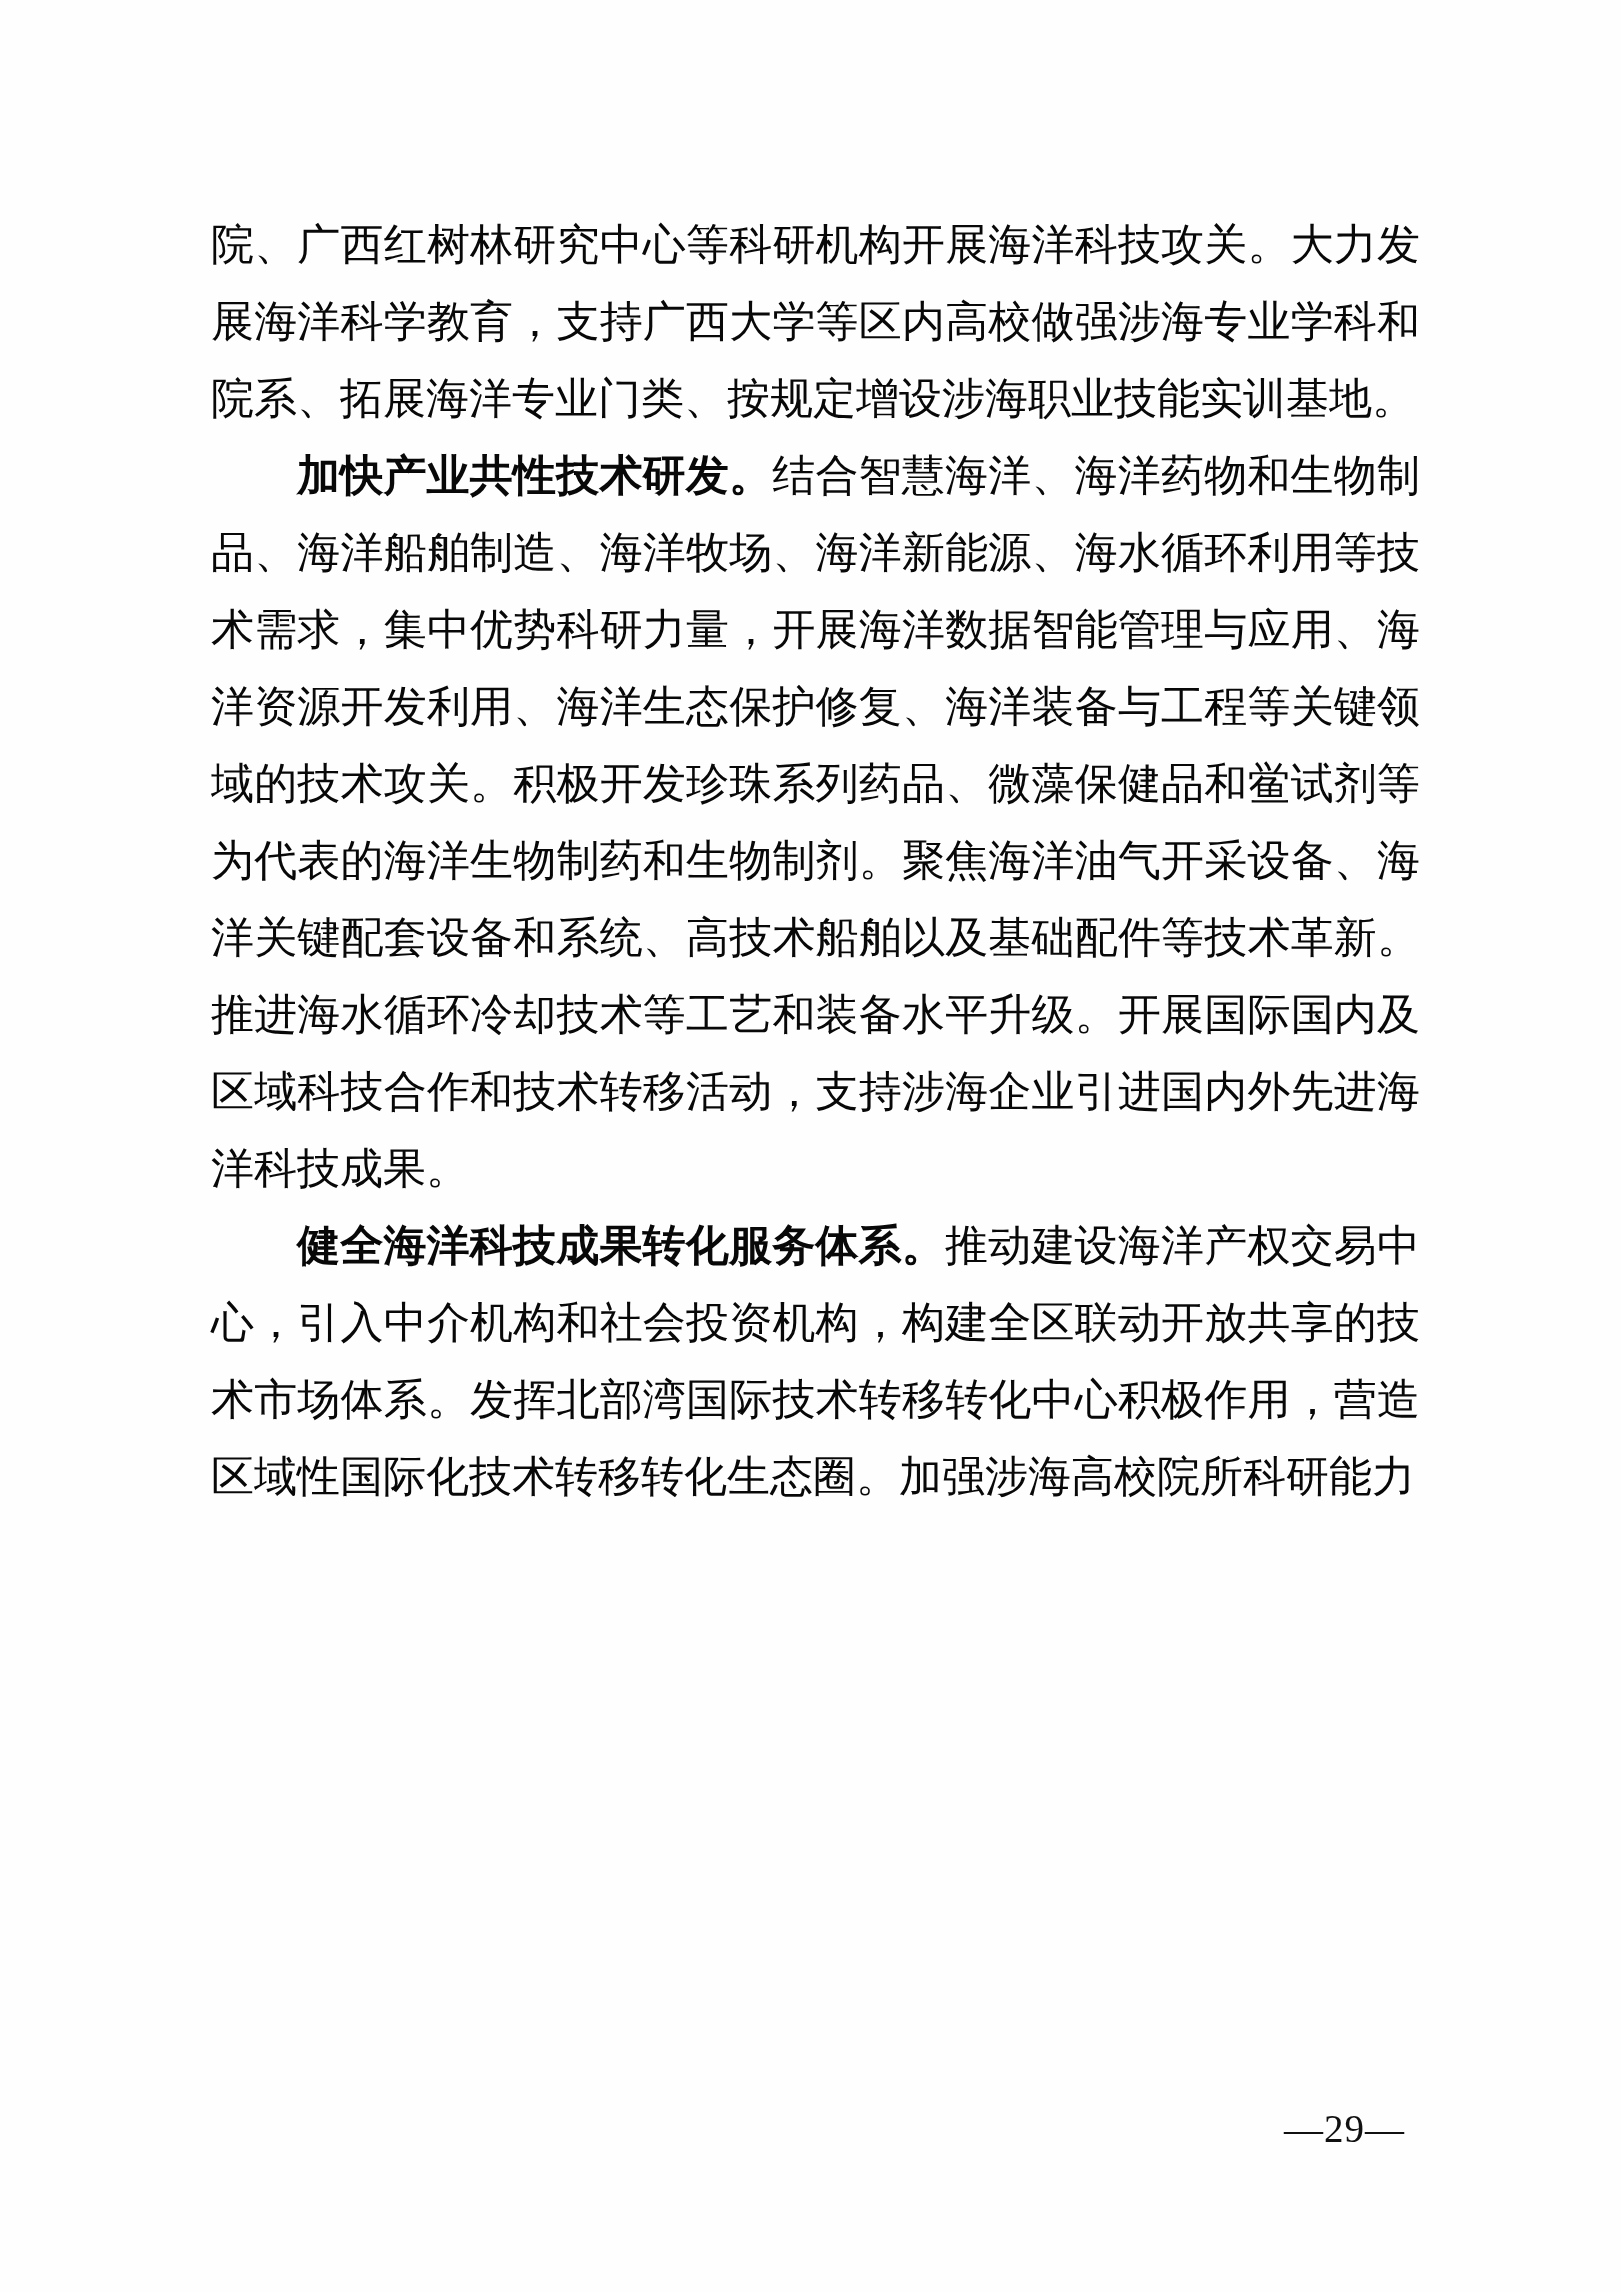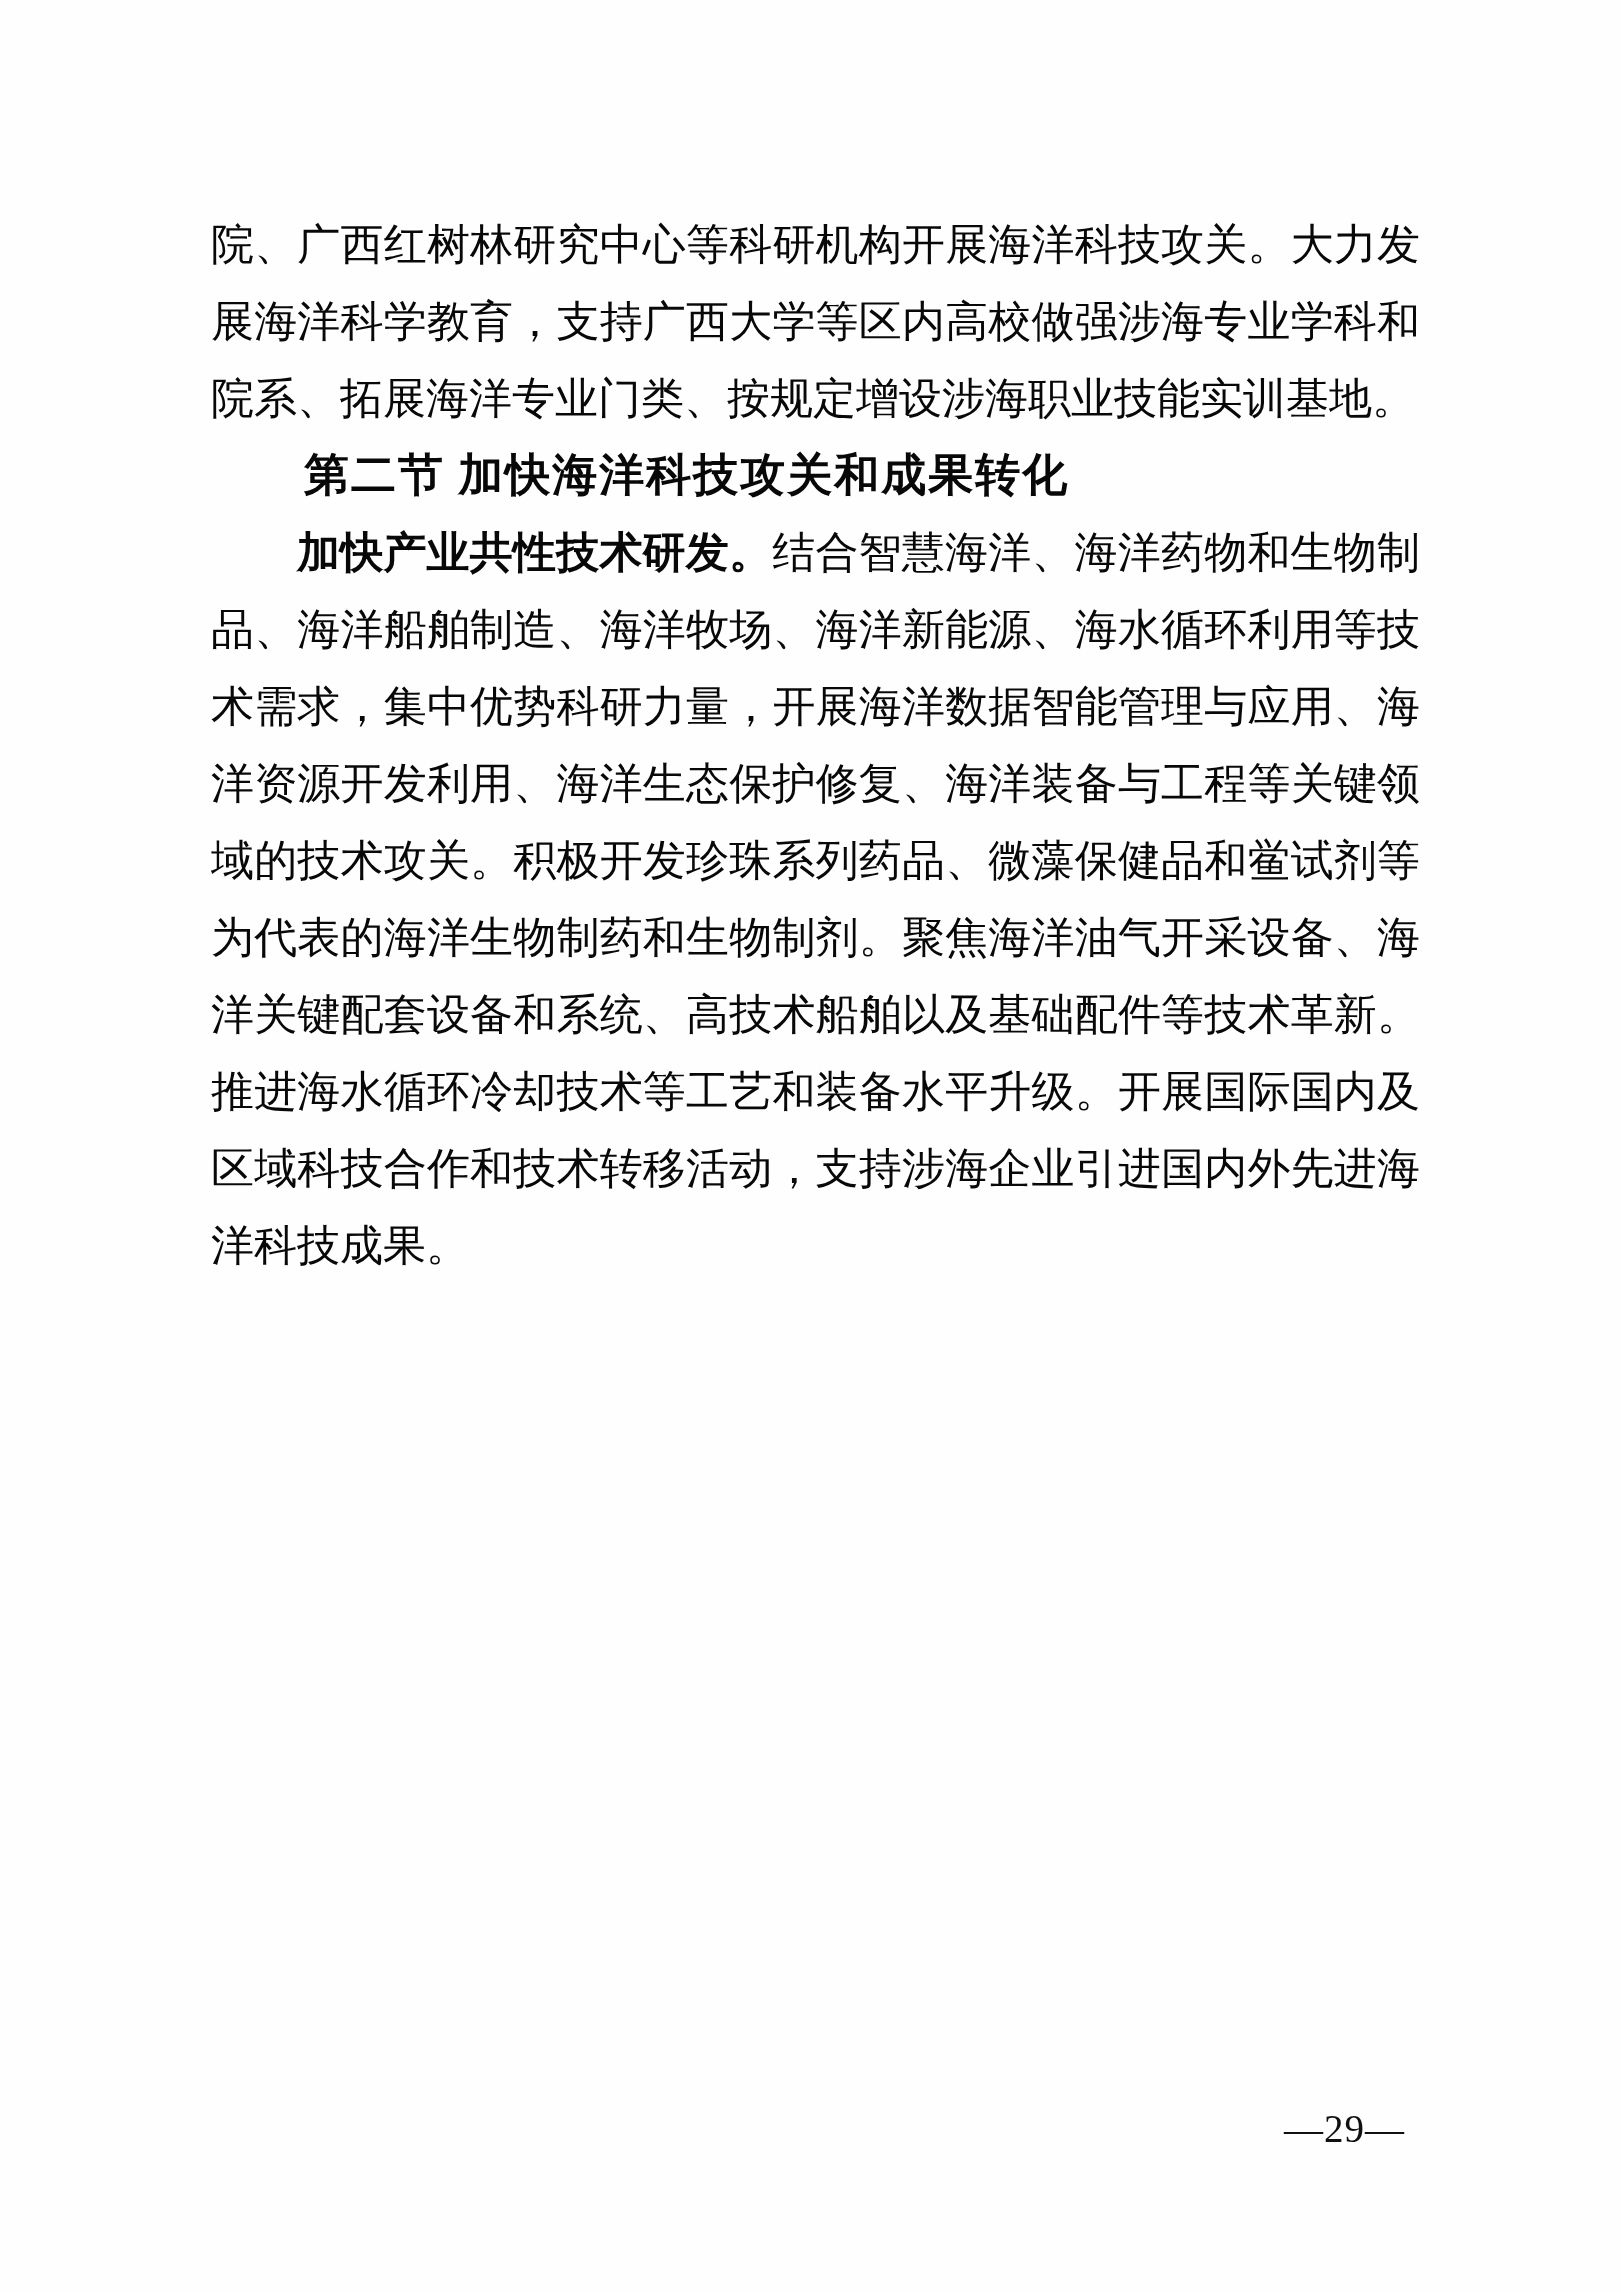--- a/index.html
+++ b/index.html
@@ -59,24 +59,26 @@
 <body>
 
 <div class="page">
   <div class="content">
 
     <p>
       <span>院、广西红树林研究中心等科研机构开展海洋科技攻关。大力发展海洋科学教育，支持广西大学等区内高校做强涉海专业学科和院系、拓展海洋专业门类、按规定增设涉海职业技能实训基地。</span>
     </p>
 
 
-    <h2 class="section-heading">第二节 加快海洋科技攻关和成果转化</h2>
 
     <p class="indent">
       <span class="lead">加快产业共性技术研发。</span><span>结合智慧海洋、海洋药物和生物制品、海洋船舶制造、海洋牧场、海洋新能源、海水循环利用等技术需求，集中优势科研力量，开展海洋数据智能管理与应用、海洋资源开发利用、海洋生态保护修复、海洋装备与工程等关键领域的技术攻关。积极开发珍珠系列药品、微藻保健品和鲎试剂等为代表的海洋生物制药和生物制剂。聚焦海洋油气开采设备、海洋关键配套设备和系统、高技术船舶以及基础配件等技术革新。推进海水循环冷却技术等工艺和装备水平升级。开展国际国内及区域科技合作和技术转移活动，支持涉海企业引进国内外先进海洋科技成果。</span>
     </p>
 
+    <p class="indent">
+      <span class="lead">健全海洋科技成果转化服务体系。</span><span>推动建设海洋产权交易中心，引入中介机构和社会投资机构，构建全区联动开放共享的技术市场体系。发挥北部湾国际技术转移转化中心积极作用，营造区域性国际化技术转移转化生态圈。加强涉海高校院所科研能力</span>
+    </p>
 
   </div>
 
   <div class="page-number">—29—</div>
 </div>
 
 
 </body></html>

